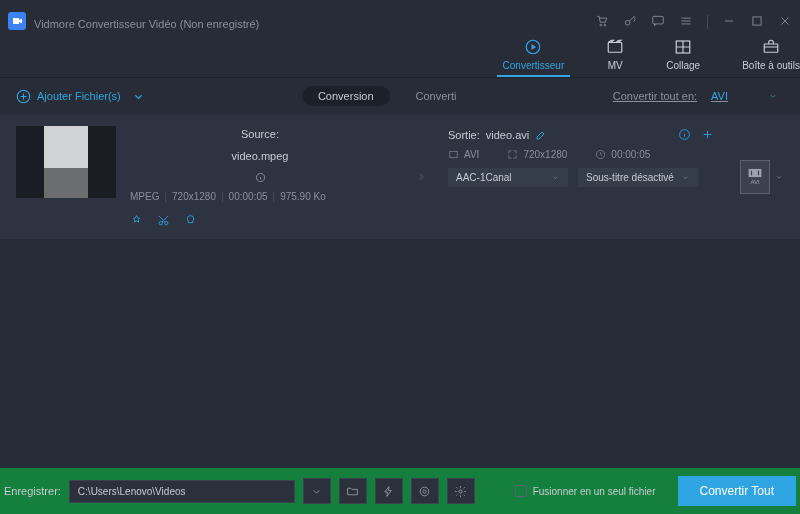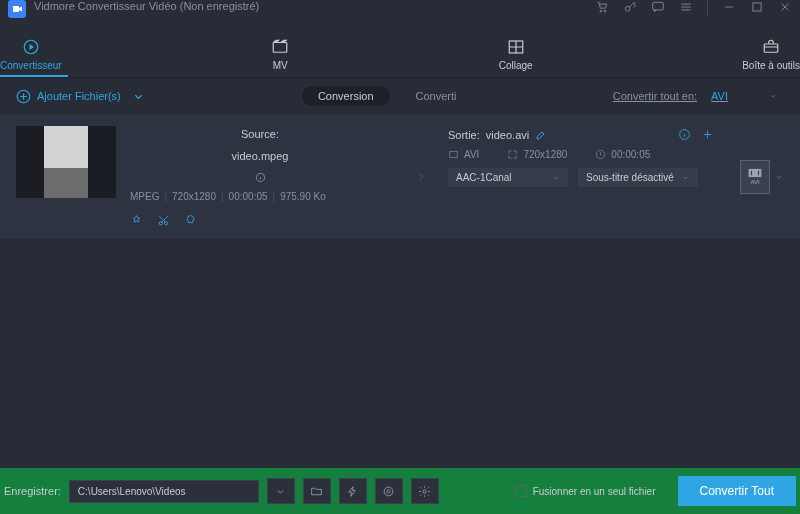--- a/index.html
+++ b/index.html
@@ -1,26 +1,26 @@
 <!DOCTYPE html>
 <html><head>
 <meta charset="utf-8">
 <style>
   * { box-sizing: border-box; margin: 0; padding: 0; font-family: "Segoe UI", Arial, sans-serif; }
   body { width: 800px; height: 514px; background: #272c37; color: #c8ccd4; font-size: 11px; overflow: hidden; }
-  .titlebar { height: 30px; background: #272c37; display: flex; align-items: flex-start; padding: 0 8px; }
+  .titlebar { height: 30px; background: #272c37; display: flex; align-items: flex-end; padding: 0 8px; }
   .logo { width: 18px; height: 18px; background: #3b82f6; border-radius: 3px; display: flex; align-items: center; justify-content: center; margin-right: 8px; }
   .logo svg { width: 12px; height: 12px; fill: white; }
   .title { color: #8a909c; font-size: 11px; }
   .title-right { margin-left: auto; display: flex; align-items: center; gap: 14px; }
   .title-icon { color: #8a909c; cursor: pointer; }
   .title-icon svg { width: 14px; height: 14px; stroke: currentColor; fill: none; stroke-width: 1.5; }
   .divider-v { width: 1px; height: 14px; background: #444b59; }
 
-  .tabbar { height: 48px; display: flex; justify-content: space-between; align-items: flex-end; gap: 42px; border-bottom: 1px solid #1e222b; }
+  .tabbar { height: 48px; display: flex; justify-content: flex-end; align-items: flex-end; gap: 42px; border-bottom: 1px solid #1e222b; }
   .tab { display: flex; flex-direction: column; align-items: center; gap: 2px; padding-bottom: 6px; cursor: pointer; color: #c8ccd4; position: relative; }
   .tab.active { color: #2fa6e3; }
   .tab.active::after { content: ""; position: absolute; bottom: 0; left: -6px; right: -6px; height: 2px; background: #2fa6e3; }
   .tab-icon svg { width: 18px; height: 18px; stroke: currentColor; fill: none; stroke-width: 1.6; }
   .tab-label { font-size: 10px; }
 
   .toolbar { height: 36px; display: flex; align-items: center; padding: 0 16px; }
   .add-btn { display: flex; align-items: center; gap: 6px; color: #2fa6e3; cursor: pointer; text-align: center; }
   .add-btn svg { width: 15px; height: 15px; stroke: currentColor; fill: none; stroke-width: 1.8; }
   .chev { width: 10px; height: 10px; stroke: #8a909c; fill: none; stroke-width: 1.5; margin-left: 4px; }
@@ -56,21 +56,21 @@
   .sel svg { width: 9px; height: 9px; stroke: #8a909c; fill: none; stroke-width: 1.5; }
   .fmt-col { display: flex; flex-direction: column; align-items: center; justify-content: center; padding-left: 12px; }
   .fmt-box { width: 30px; height: 34px; background: #3b414f; border: 1px solid #5a6170; display: flex; flex-direction: column; align-items: center; justify-content: center; gap: 1px; cursor: pointer; }
   .fmt-box svg { width: 14px; height: 10px; fill: #9ca3b0; }
   .fmt-box-lbl { font-size: 6px; color: #9ca3b0; }
   .fmt-chev { margin-left: 4px; }
   .fmt-wrap { display: flex; align-items: center; }
 
   .footer { position: absolute; bottom: 0; left: 0; right: 0; height: 46px; background: #15803d; display: flex; align-items: center; padding: 0 4px; gap: 8px; }
   .foot-label { font-size: 11px; color: #c8ccd4; }
-  .path-input { background: #2b303b; border: 1px solid #3a414f; padding: 5px 8px; font-size: 10px; color: #c8ccd4; width: 190px; }
+  .path-input { background: #2b303b; border: 1px solid #3a414f; padding: 5px 8px; font-size: 10px; color: #c8ccd4; width: 226px; }
   .foot-btn { width: 28px; height: 26px; background: #2b303b; border: 1px solid #3a414f; display: flex; align-items: center; justify-content: center; cursor: pointer; }
   .foot-btn svg { width: 13px; height: 13px; stroke: #a7adb9; fill: none; stroke-width: 1.4; }
   .merge-check { margin-left: auto; display: flex; align-items: center; gap: 6px; font-size: 10px; color: #c8ccd4; cursor: pointer; }
   .merge-check .box { width: 12px; height: 12px; border: 1px solid #5a6170; border-radius: 2px; }
   .convert-btn { background: #2fa6e3; color: #fff; padding: 8px 22px; font-size: 12px; margin-left: 14px; cursor: pointer; }
 </style>
 </head>
 <body>
 
 <div class="titlebar">

